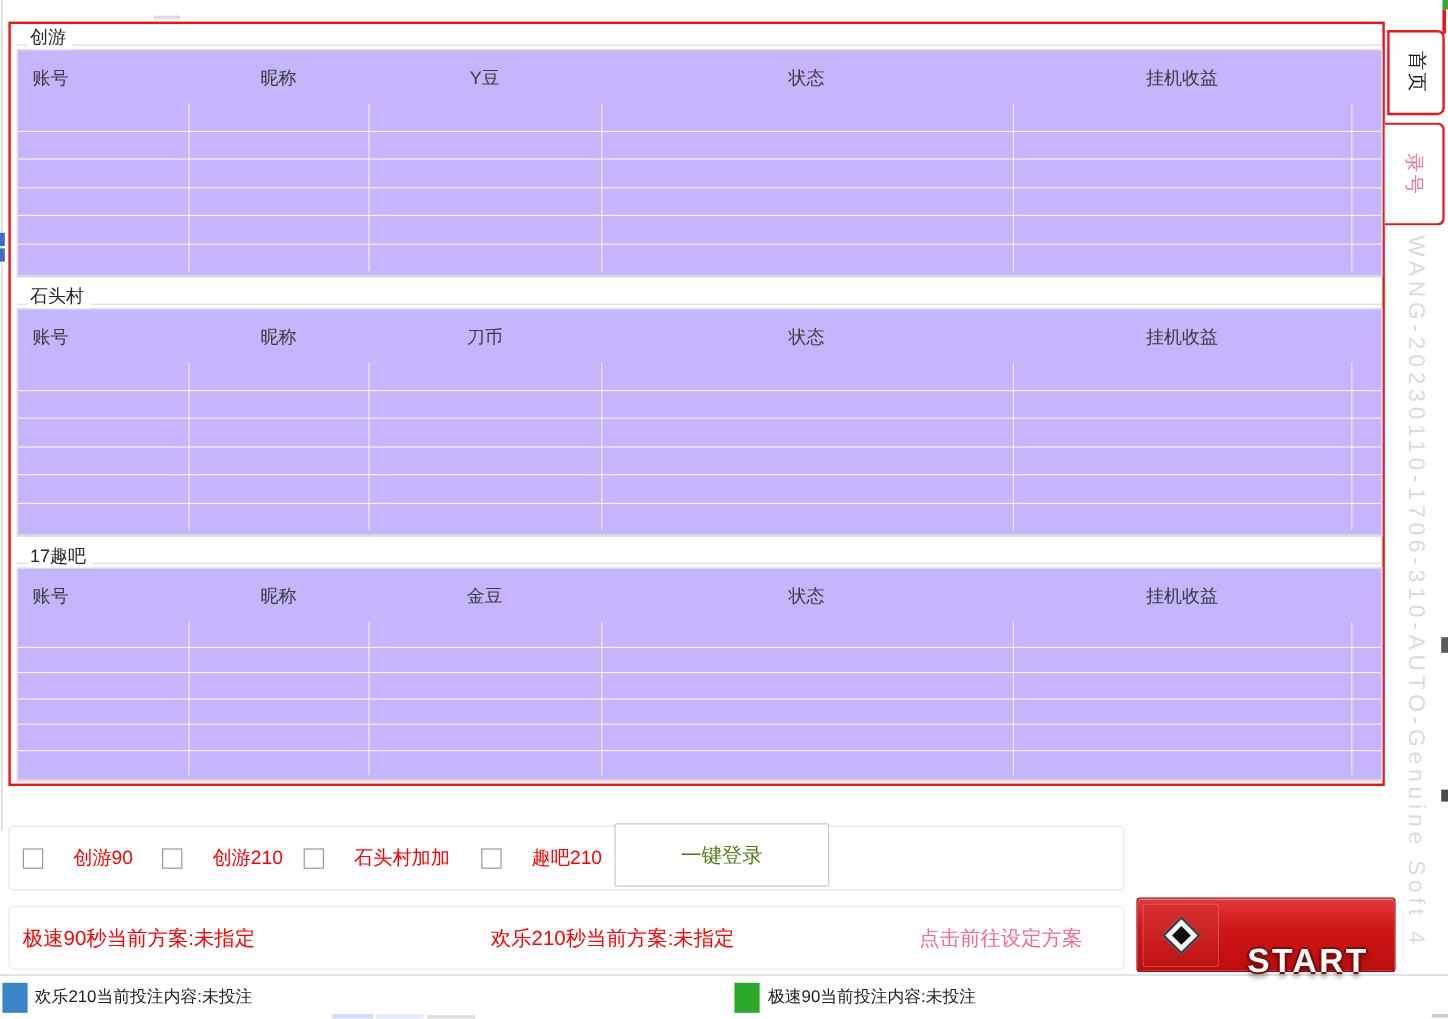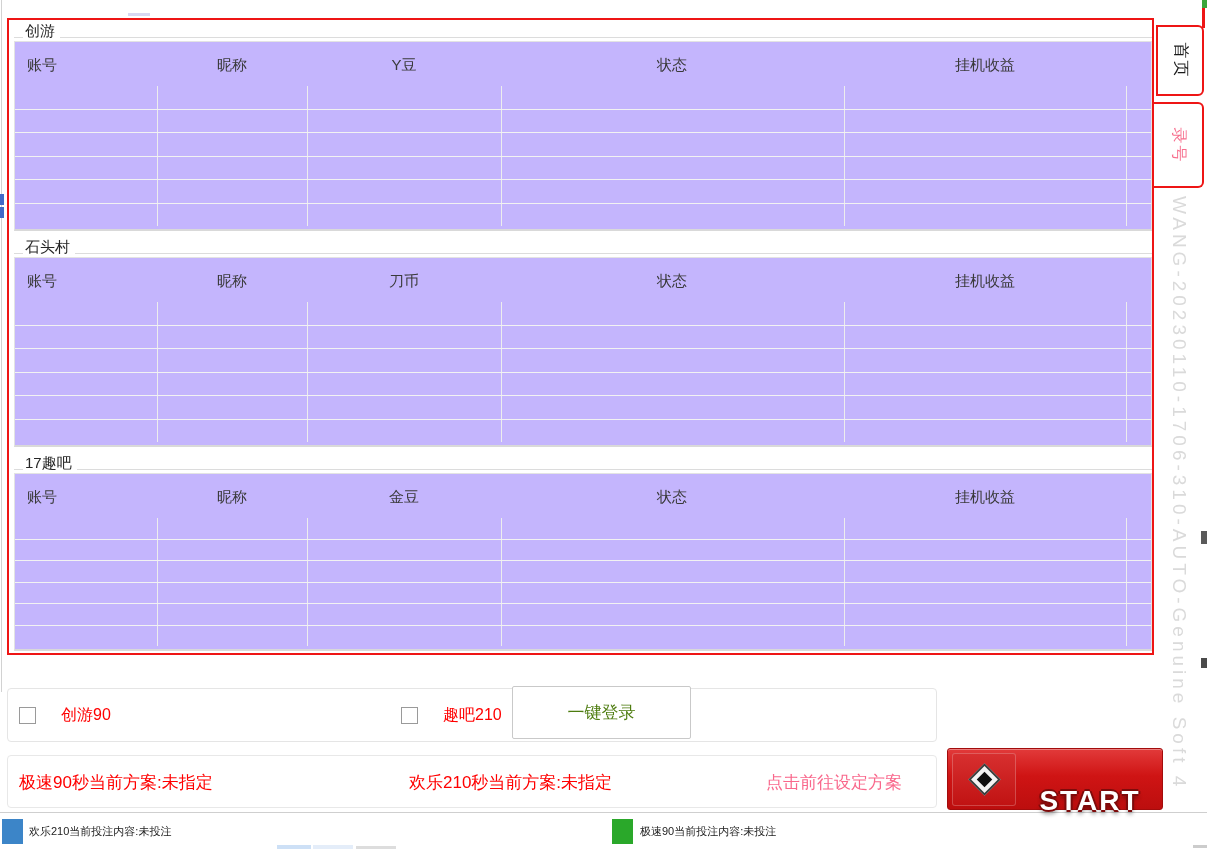--- a/index.html
+++ b/index.html
@@ -64,21 +64,21 @@
     font-size:28px; font-weight:bold; letter-spacing:2px; color:#ffffff;
     text-shadow:-2px 0 #7e0b0b, 2px 0 #7e0b0b, 0 -2px #7e0b0b, 0 2px #7e0b0b, 0 4px 4px rgba(0,0,0,.45);margin-top:44px; }
 
   
   .status-bar { position:absolute; left:0; top:812px; width:1207px; height:37px;
     background:#fff; border-top:1px solid #cfcfcf; }
   .chip { position:absolute; top:6px; width:21px; height:25px; }
   .chip-blue { left:2px; background:#3c85c8; }
   .chip-green { left:612px; background:#2aa82a; }
   .status-text { position:absolute; top:50%; transform:translateY(-50%);
-    font-size:11px; color:#1c1c1c; white-space:nowrap; }
+    font-size:14px; color:#1c1c1c; white-space:nowrap; }
   .st1 { left:29px; } .st2 { left:640px; }
 
   
   .vtab { position:absolute; background:#fff; display:flex; align-items:center; justify-content:center;
     z-index:6; }
   .tab-home { left:1156px; top:25px; width:48px; height:71px;
     border:2px solid #ee1515; border-radius:0 6px 6px 0; }
   .tab-record { left:1154px; top:102px; width:50px; height:86px;
     border:2px solid #ee1515; border-left:none; border-radius:0 6px 6px 0; }
   .vtext { transform:rotate(90deg); white-space:nowrap; font-size:16px; letter-spacing:2px; }
@@ -167,20 +167,28 @@
       <div class="row"></div>
       <div class="row"></div>
     </div>
   </div>
 
   <div class="login-bar">
     <div class="cb-item" style="left:11px">
       <span class="cb-box"></span>
       <span class="cb-label">创游90</span>
     </div>
+    <div class="cb-item" style="left:127px">
+      <span class="cb-box"></span>
+      <span class="cb-label">创游210</span>
+    </div>
+    <div class="cb-item" style="left:245px">
+      <span class="cb-box"></span>
+      <span class="cb-label">石头村加加</span>
+    </div>
     <div class="cb-item" style="left:393px">
       <span class="cb-box"></span>
       <span class="cb-label">趣吧210</span>
     </div>
   </div>
   <div class="login-btn">一键登录</div>
 
   <div class="plan-bar">
     <span class="plan-text plan-red p1">极速90秒当前方案:未指定</span>
     <span class="plan-text plan-red p2">欢乐210秒当前方案:未指定</span>

